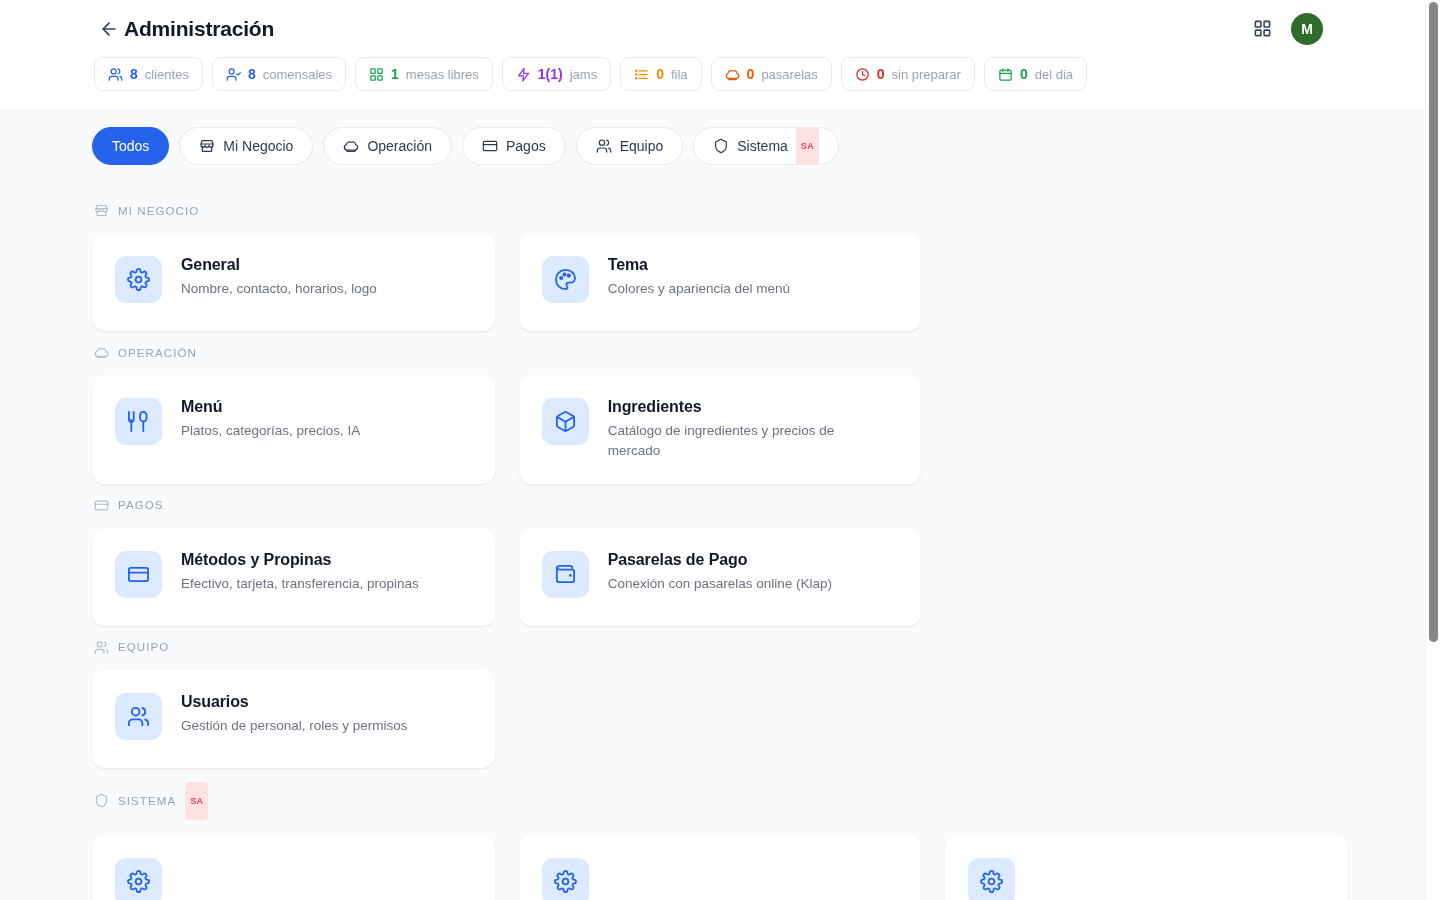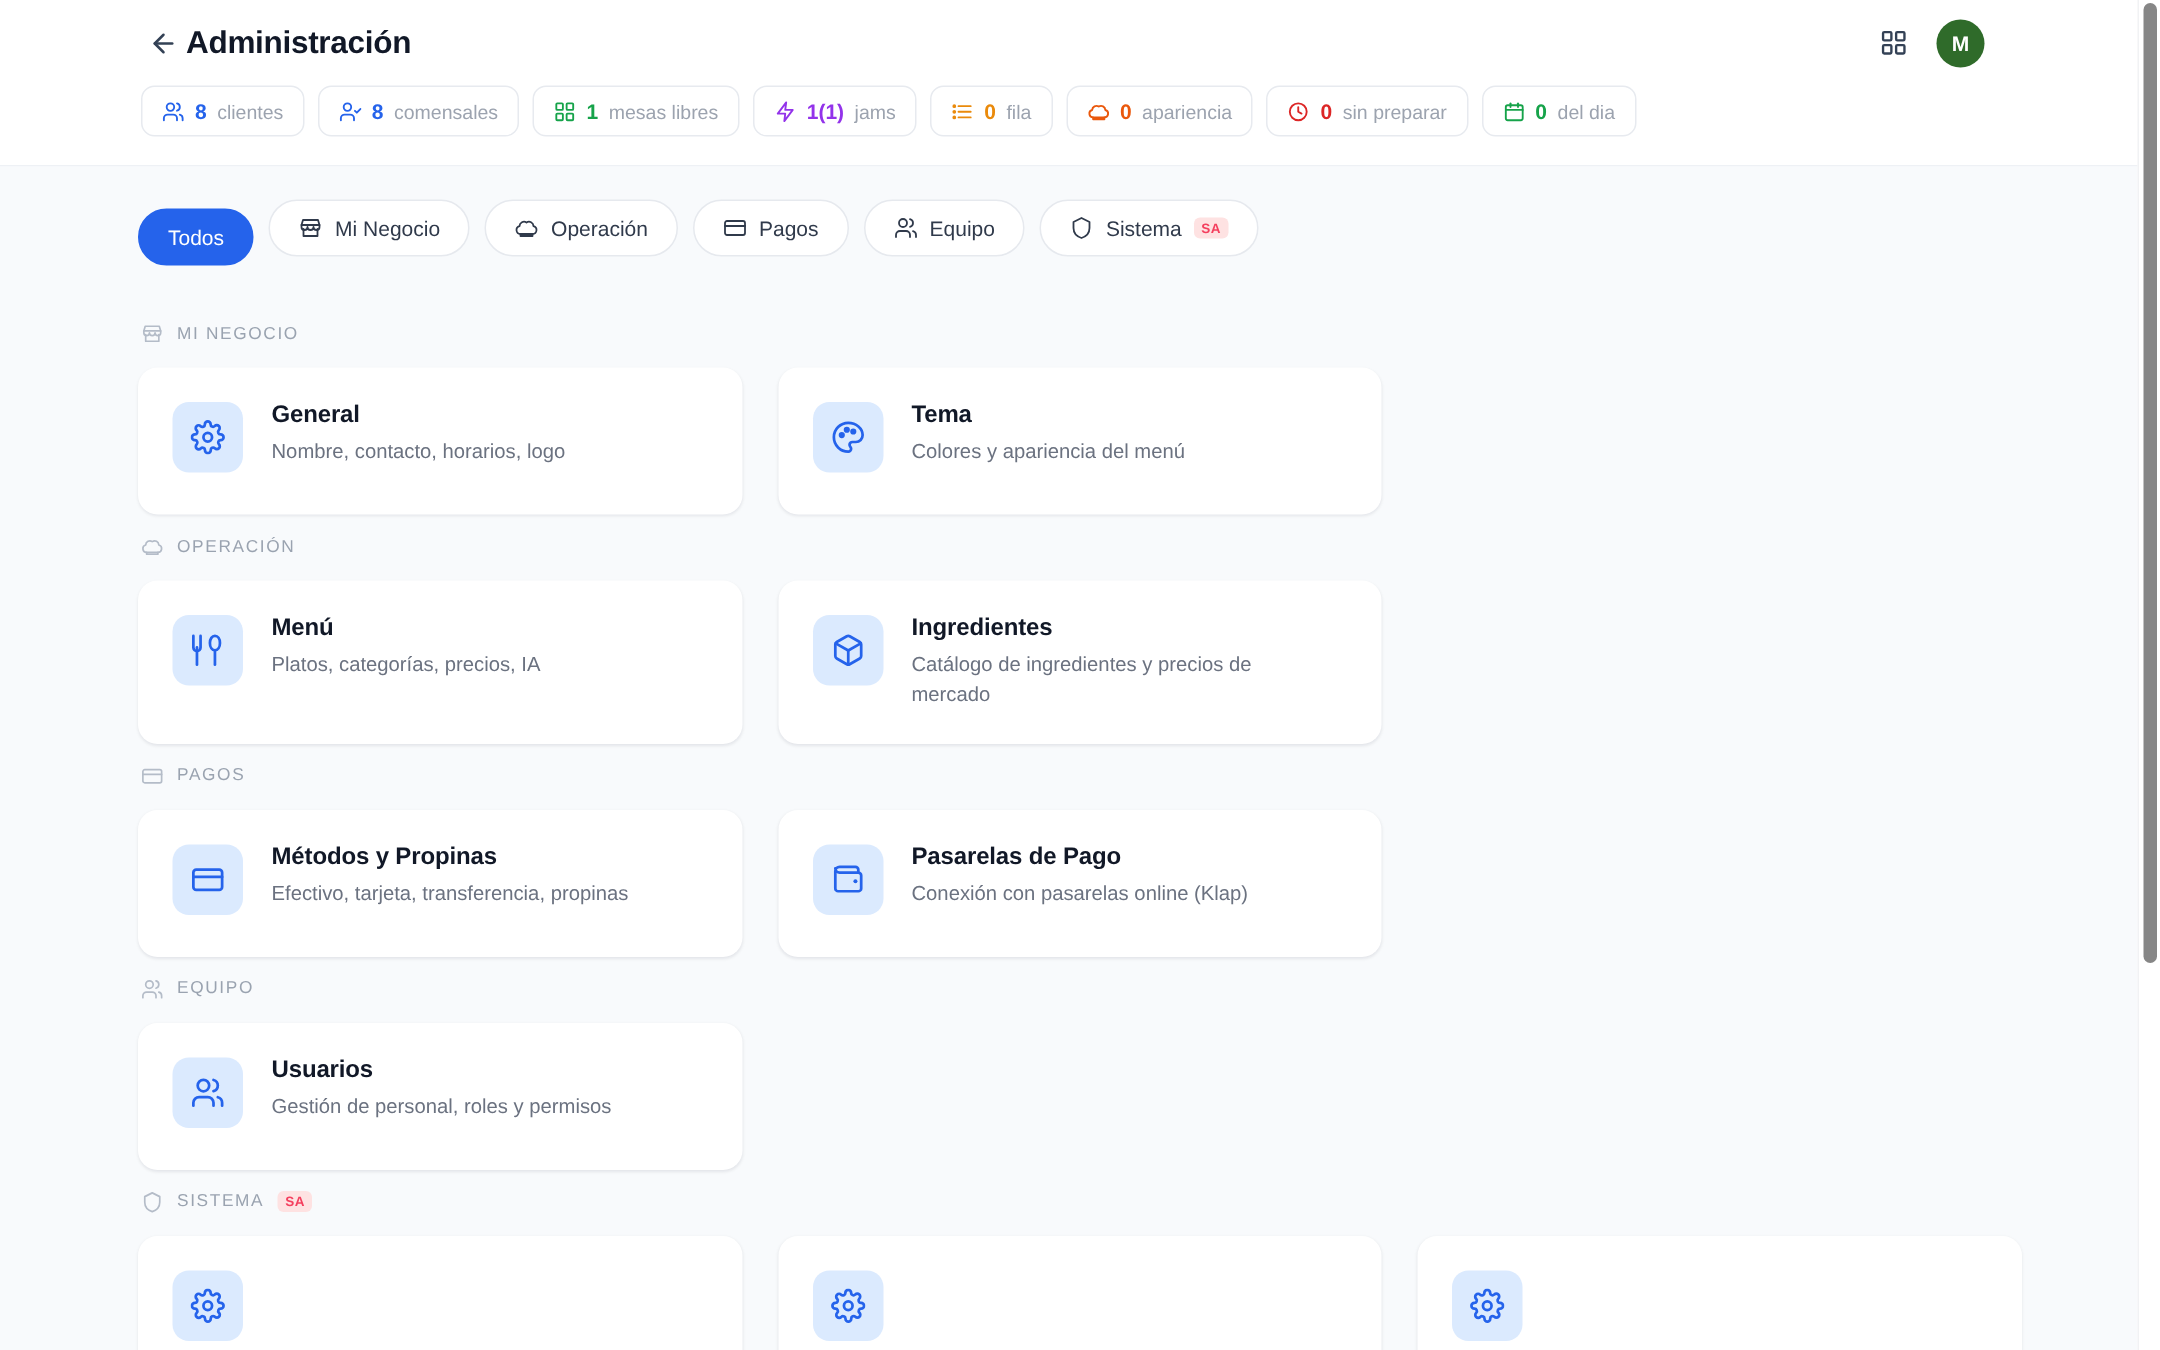--- a/index.html
+++ b/index.html
@@ -106,30 +106,29 @@
     font-size: 14px;
     color: #303a4b;
     cursor: pointer;
     white-space: nowrap;
   }
   .tab.active {
     background: #2563eb;
     border-color: #2563eb;
     color: #ffffff;
     font-weight: 500;
-    margin-top: 12px;
   }
   .tab svg { display: block; flex: none; }
   .sa-badge {
     background: #fee2e2;
     color: #f43f5e;
     font-size: 9px;
     font-weight: bold;
     border-radius: 4px;
-    padding: 2px 5px;
+    padding: 14px 5px;
     letter-spacing: 0.3px;
   }
   
   .content {
     padding: 9px 92px 0 92px;
   }
   .section { margin-bottom: 0; }
   .section-header {
     display: flex;
     align-items: center;
@@ -287,21 +286,21 @@
           <span>fila</span>
         </div>
         <div class="stat-pill">
           <span style="color:#ea580c;display:flex">
             <svg width="15" height="15" viewBox="0 0 24 24" fill="none" stroke="currentColor" stroke-width="2" stroke-linecap="round" stroke-linejoin="round">
               <path d="M6 18h12v2H6z"></path>
               <path d="M18 18a4 4 0 0 0 1-7.87A4.5 4.5 0 0 0 12 6.5 4.5 4.5 0 0 0 5 10.13 4 4 0 0 0 6 18"></path>
             </svg>
           </span>
           <span class="val" style="color:#ea580c">0</span>
-          <span>apariencia</span>
+          <span>pasarelas</span>
         </div>
         <div class="stat-pill">
           <span style="color:#dc2626;display:flex">
             <svg width="15" height="15" viewBox="0 0 24 24" fill="none" stroke="currentColor" stroke-width="2" stroke-linecap="round" stroke-linejoin="round">
               <circle cx="12" cy="12" r="9"></circle>
               <polyline points="12 7 12 12 15.5 14"></polyline>
             </svg>
           </span>
           <span class="val" style="color:#dc2626">0</span>
           <span>sin preparar</span>

